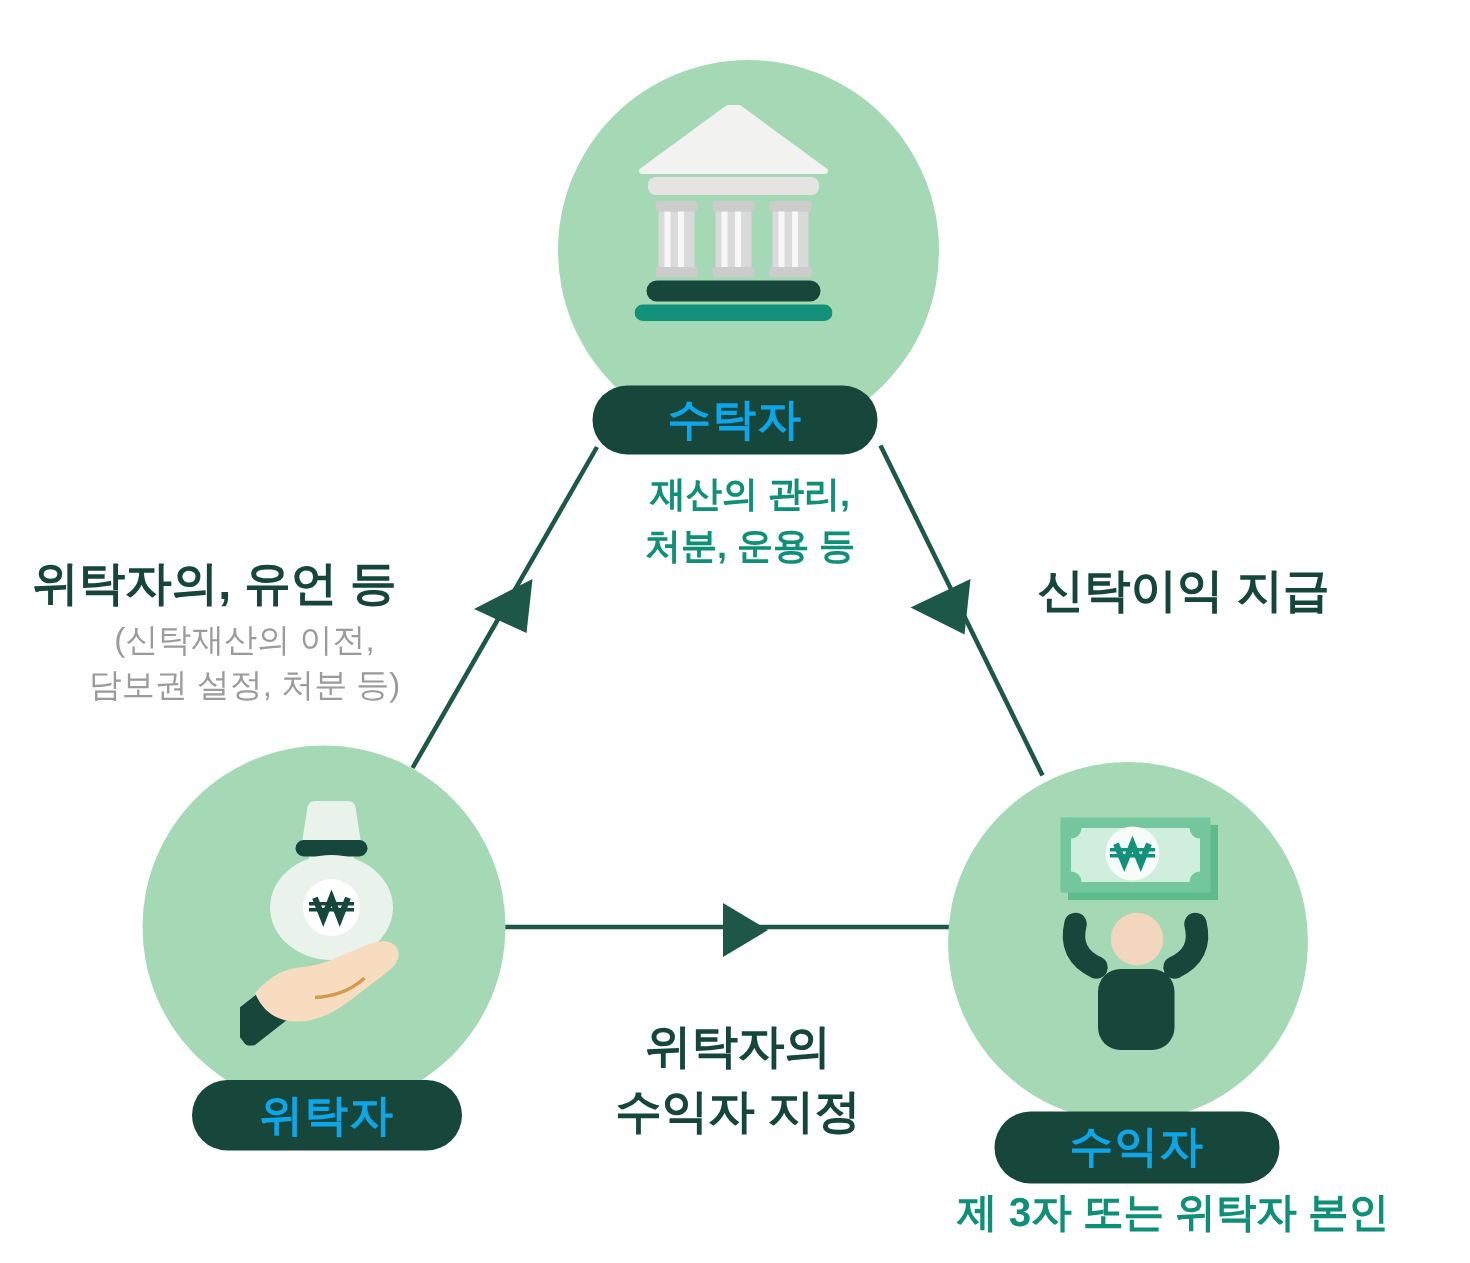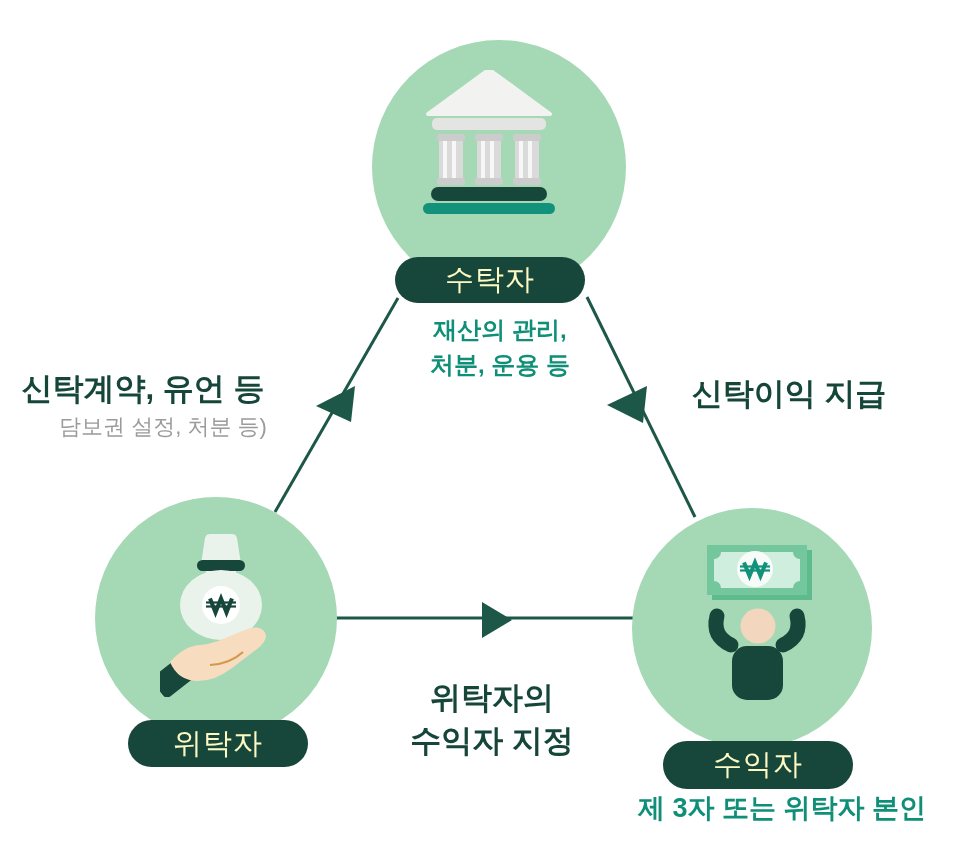--- a/index.html
+++ b/index.html
@@ -8,21 +8,21 @@
     font-family:"Liberation Sans", sans-serif; overflow:hidden;
   }
   .abs { position:absolute; }
   svg { display:block; }
   .circle {
     position:absolute; border-radius:50%; background:#a5d8b5;
   }
   .pill {
     position:absolute; background:#17463a; border-radius:26px;
     display:flex; align-items:center; justify-content:center;
-    color:#fef9c3; font-weight:400; font-size:29px; letter-spacing:1px;
+    color:#0ea5e9; font-weight:700; font-size:29px; letter-spacing:1px;
   }
   .txt { position:absolute; text-align:center; }
   .title-dark { color:#154639; font-weight:700; font-size:31px; line-height:43px; }
   .note-teal  { color:#0f8f77; font-weight:700; }
   .sub-gray   { color:#9b9b9b; font-weight:400; font-size:22px; line-height:30px; }
 </style>
 </head>
 <body>
 
 <div id="stage">
@@ -76,23 +76,24 @@
     <div class="pill" style="left:395px; top:257px; width:190px; height:46px;">
       <span>수탁자</span>
     </div>
 
     <div class="txt note-teal" style="left:390px; top:312px; width:220px; font-size:24px; line-height:35px;">
       <div>재산의 관리,</div>
       <div>처분, 운용 등</div>
     </div>
   </div>
 
-  <div class="txt title-dark" style="left:18px; top:367px; width:250px;">신탁계약, 유언 등</div>
+  <div class="txt title-dark" style="left:18px; top:367px; width:250px;">위탁자의, 유언 등</div>
 
   <div class="txt sub-gray" style="left:38px; top:412px; width:250px;">
+    <div>(신탁재산의 이전,</div>
     <div>담보권 설정, 처분 등)</div>
   </div>
 
   <div class="txt title-dark" style="left:679px; top:372px; width:220px;">신탁이익 지급</div>
 
   <div class="txt title-dark" style="left:382px; top:676px; width:220px;">
     <div>위탁자의</div>
     <div>수익자 지정</div>
   </div>
 

